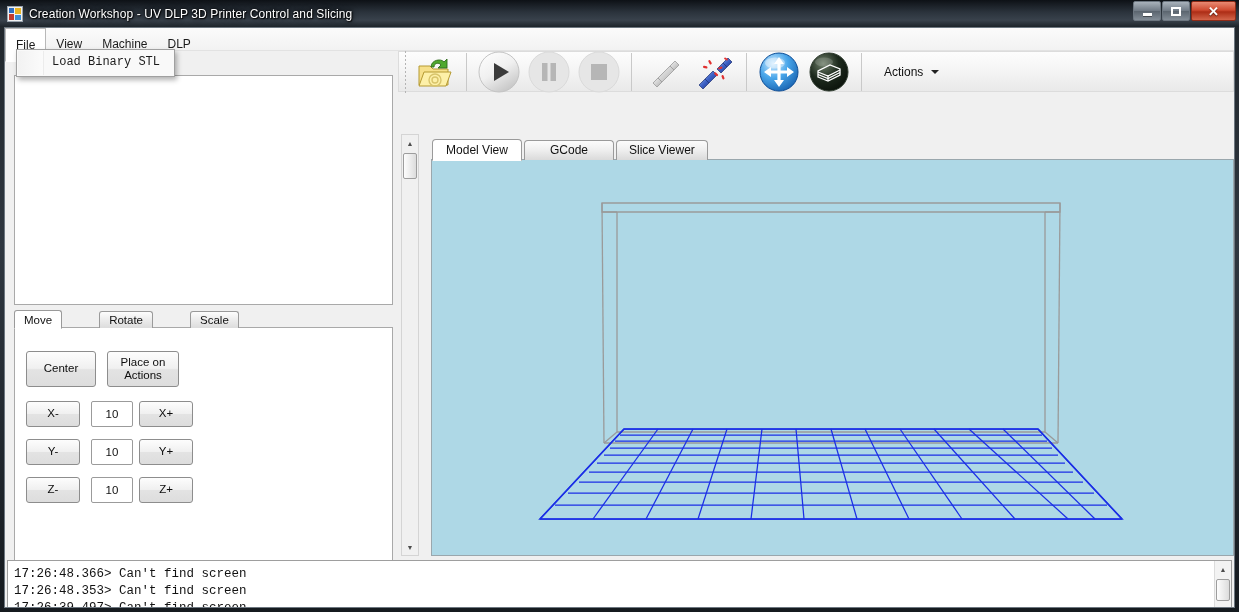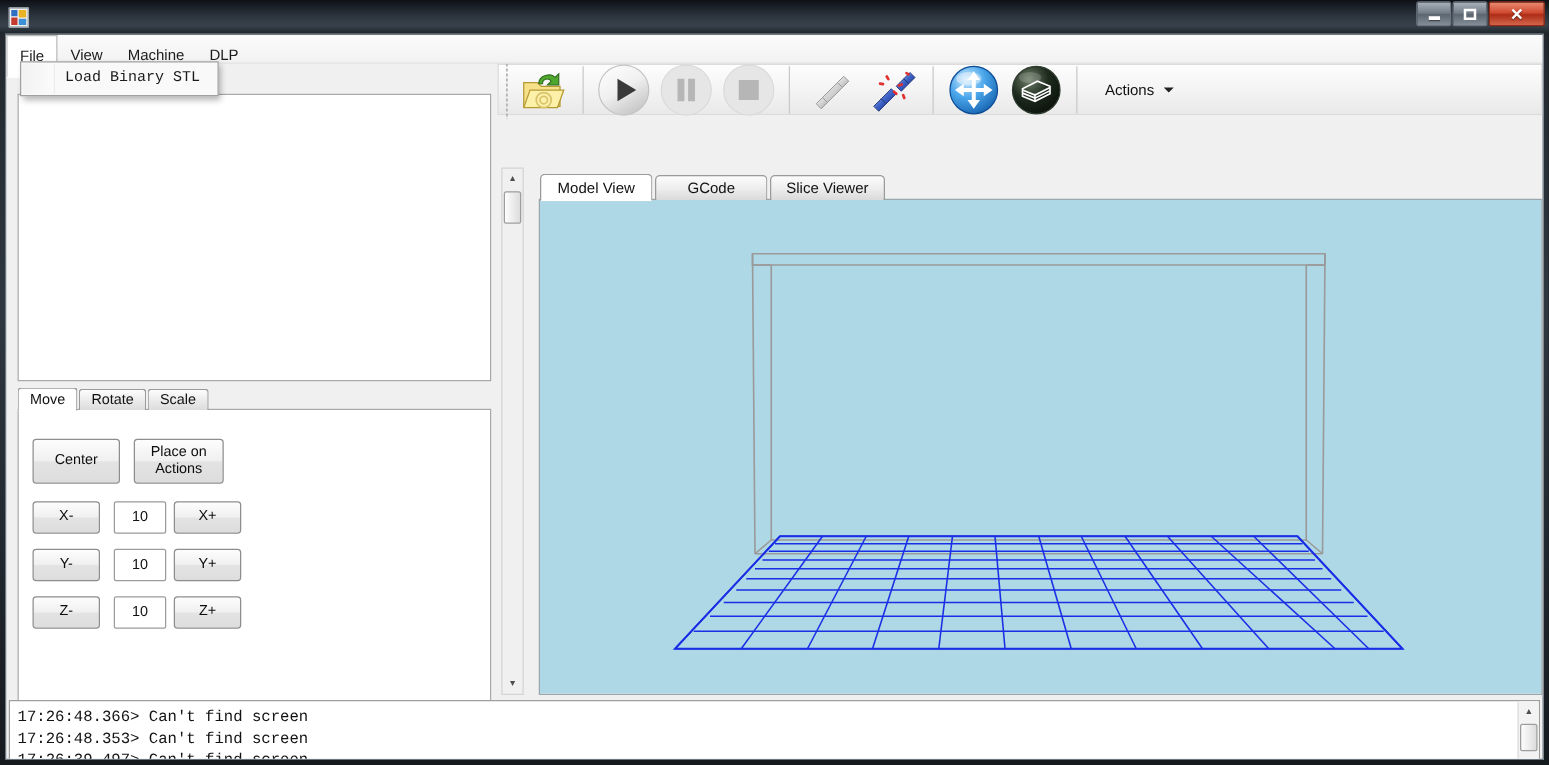--- a/index.html
+++ b/index.html
@@ -201,20 +201,21 @@
   
   #xform-tabs {
     position: absolute;
     left: 7px;
     top: 258px;
     width: 379px;
     height: 18px;
     display: flex;
     align-items: flex-end;
     z-index: 5;
+    gap: 36px;
   }
   .xtab {
     height: 17px;
     line-height: 16px;
     padding: 0 9px;
     font-size: 11.5px;
     color: #111;
     border: 1px solid #9a9a9a;
     border-bottom: none;
     border-radius: 3px 3px 0 0;
@@ -452,20 +453,21 @@
 
 <div id="app-window">
 
   <div id="titlebar">
     <span id="app-icon">
       <i class="sq1"></i>
         <i class="sq2"></i>
         <i class="sq3"></i>
         <i class="sq4"></i>
     </span>
+    <span id="title-text">Creation Workshop - UV DLP 3D Printer Control and Slicing</span>
     <div id="window-controls">
       <div class="winbtn min"></div>
       <div class="winbtn max"></div>
       <div class="winbtn close">
         <span>✕</span>
       </div>
     </div>
   </div>
 
   <div id="client">

